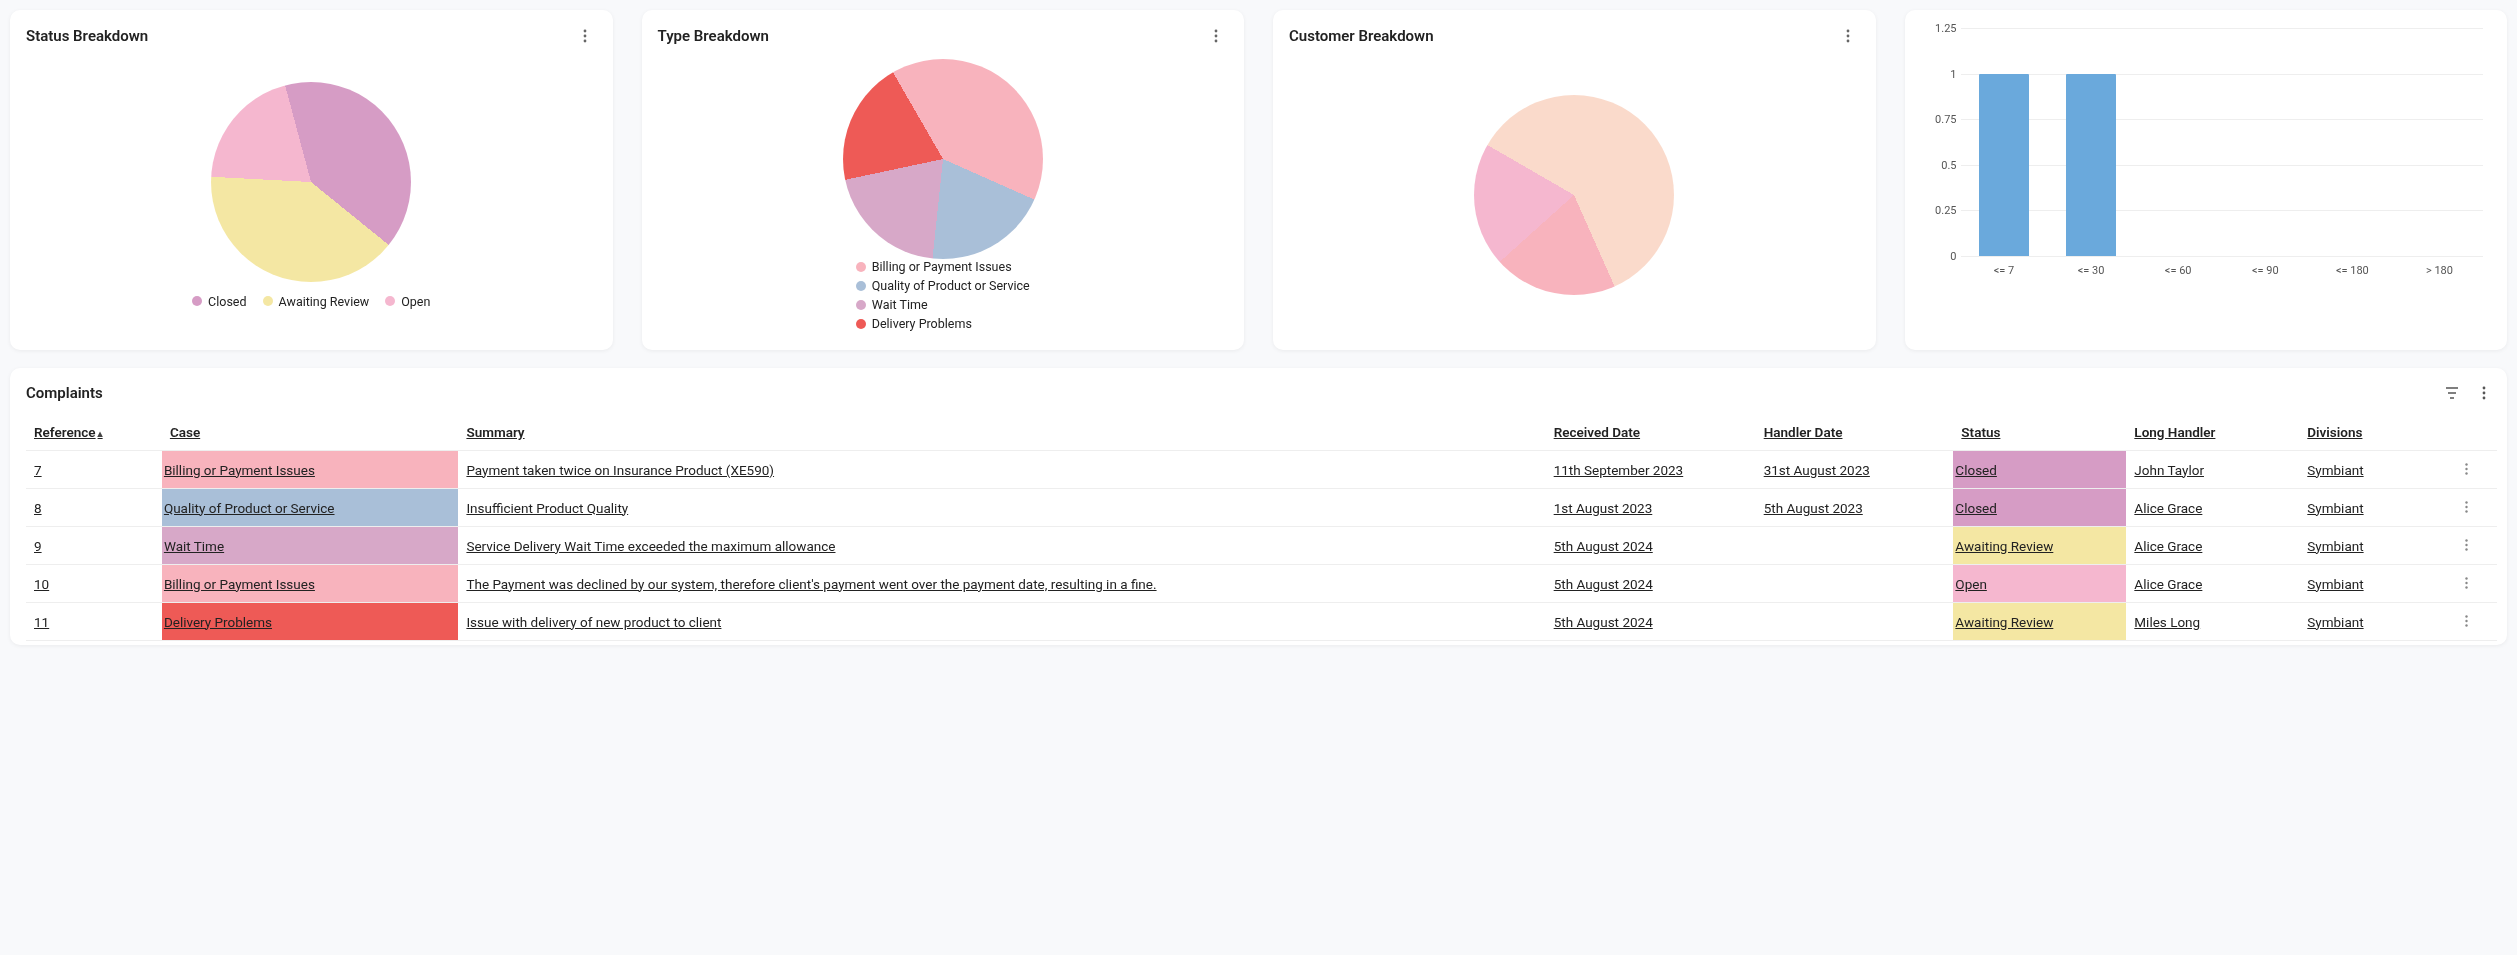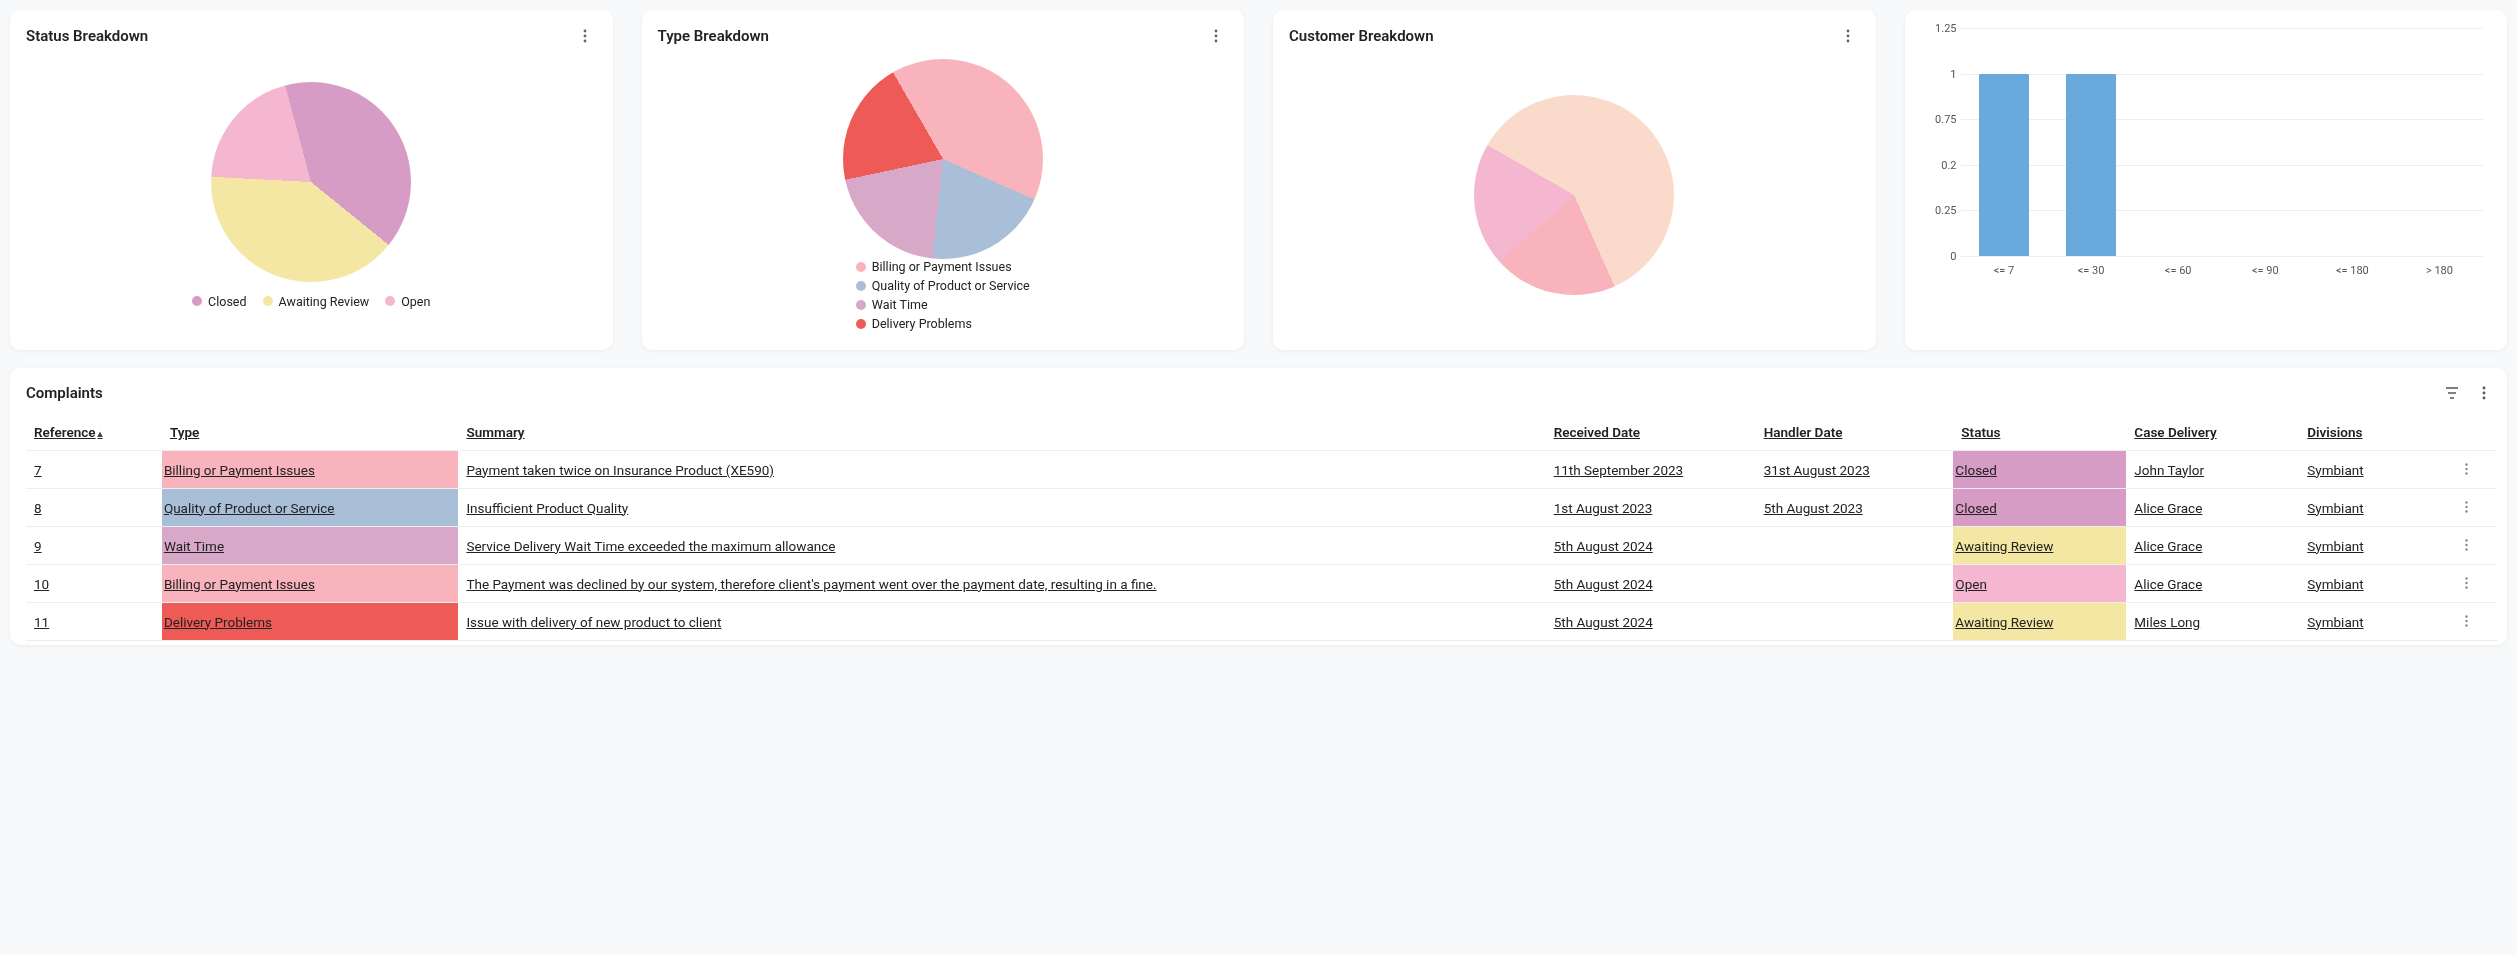--- a/index.html
+++ b/index.html
@@ -177,21 +177,21 @@
 
   <div class="card">
     <div class="chart-area" style="align-items:stretch; justify-content:flex-start;">
       <div class="barchart">
         <div class="bar-plot" id="bar-plot">
             <div class="gridline" style="top: 100%;"></div>
             <div class="ytick" style="top: 100%;">0</div>
             <div class="gridline" style="top: 80%;"></div>
             <div class="ytick" style="top: 80%;">0.25</div>
             <div class="gridline" style="top: 60%;"></div>
-            <div class="ytick" style="top: 60%;">0.2</div>
+            <div class="ytick" style="top: 60%;">0.5</div>
             <div class="gridline" style="top: 40%;"></div>
             <div class="ytick" style="top: 40%;">0.75</div>
             <div class="gridline" style="top: 20%;"></div>
             <div class="ytick" style="top: 20%;">1</div>
             <div class="gridline" style="top: 0%;"></div>
             <div class="ytick" style="top: 0%;">1.25</div>
             <div class="bars-row">
               <div class="bar-slot">
                 <div class="bar" style="height: 80%;"></div>
               </div>
@@ -251,26 +251,26 @@
         <col class="rcv">
         <col class="cls">
         <col class="stat">
         <col class="hand">
         <col class="div">
         <col class="act">
     </colgroup>
     <thead>
       <tr>
         <th><span>Reference</span><span class="sort-ind">▴</span></th>
-        <th>Type</th>
+        <th>Case</th>
         <th>Summary</th>
         <th>Received Date</th>
         <th>Handler Date</th>
         <th>Status</th>
-        <th>Case Delivery</th>
+        <th>Long Handler</th>
         <th>Divisions</th>
         <th></th>
       </tr>
     </thead>
     <tbody id="table-body">
         <tr>
           <td>7</td>
           <td style="padding: 0px;">
             <span class="cell-badge" style="background: rgb(248, 179, 189);">Billing or Payment Issues</span>
           </td>

